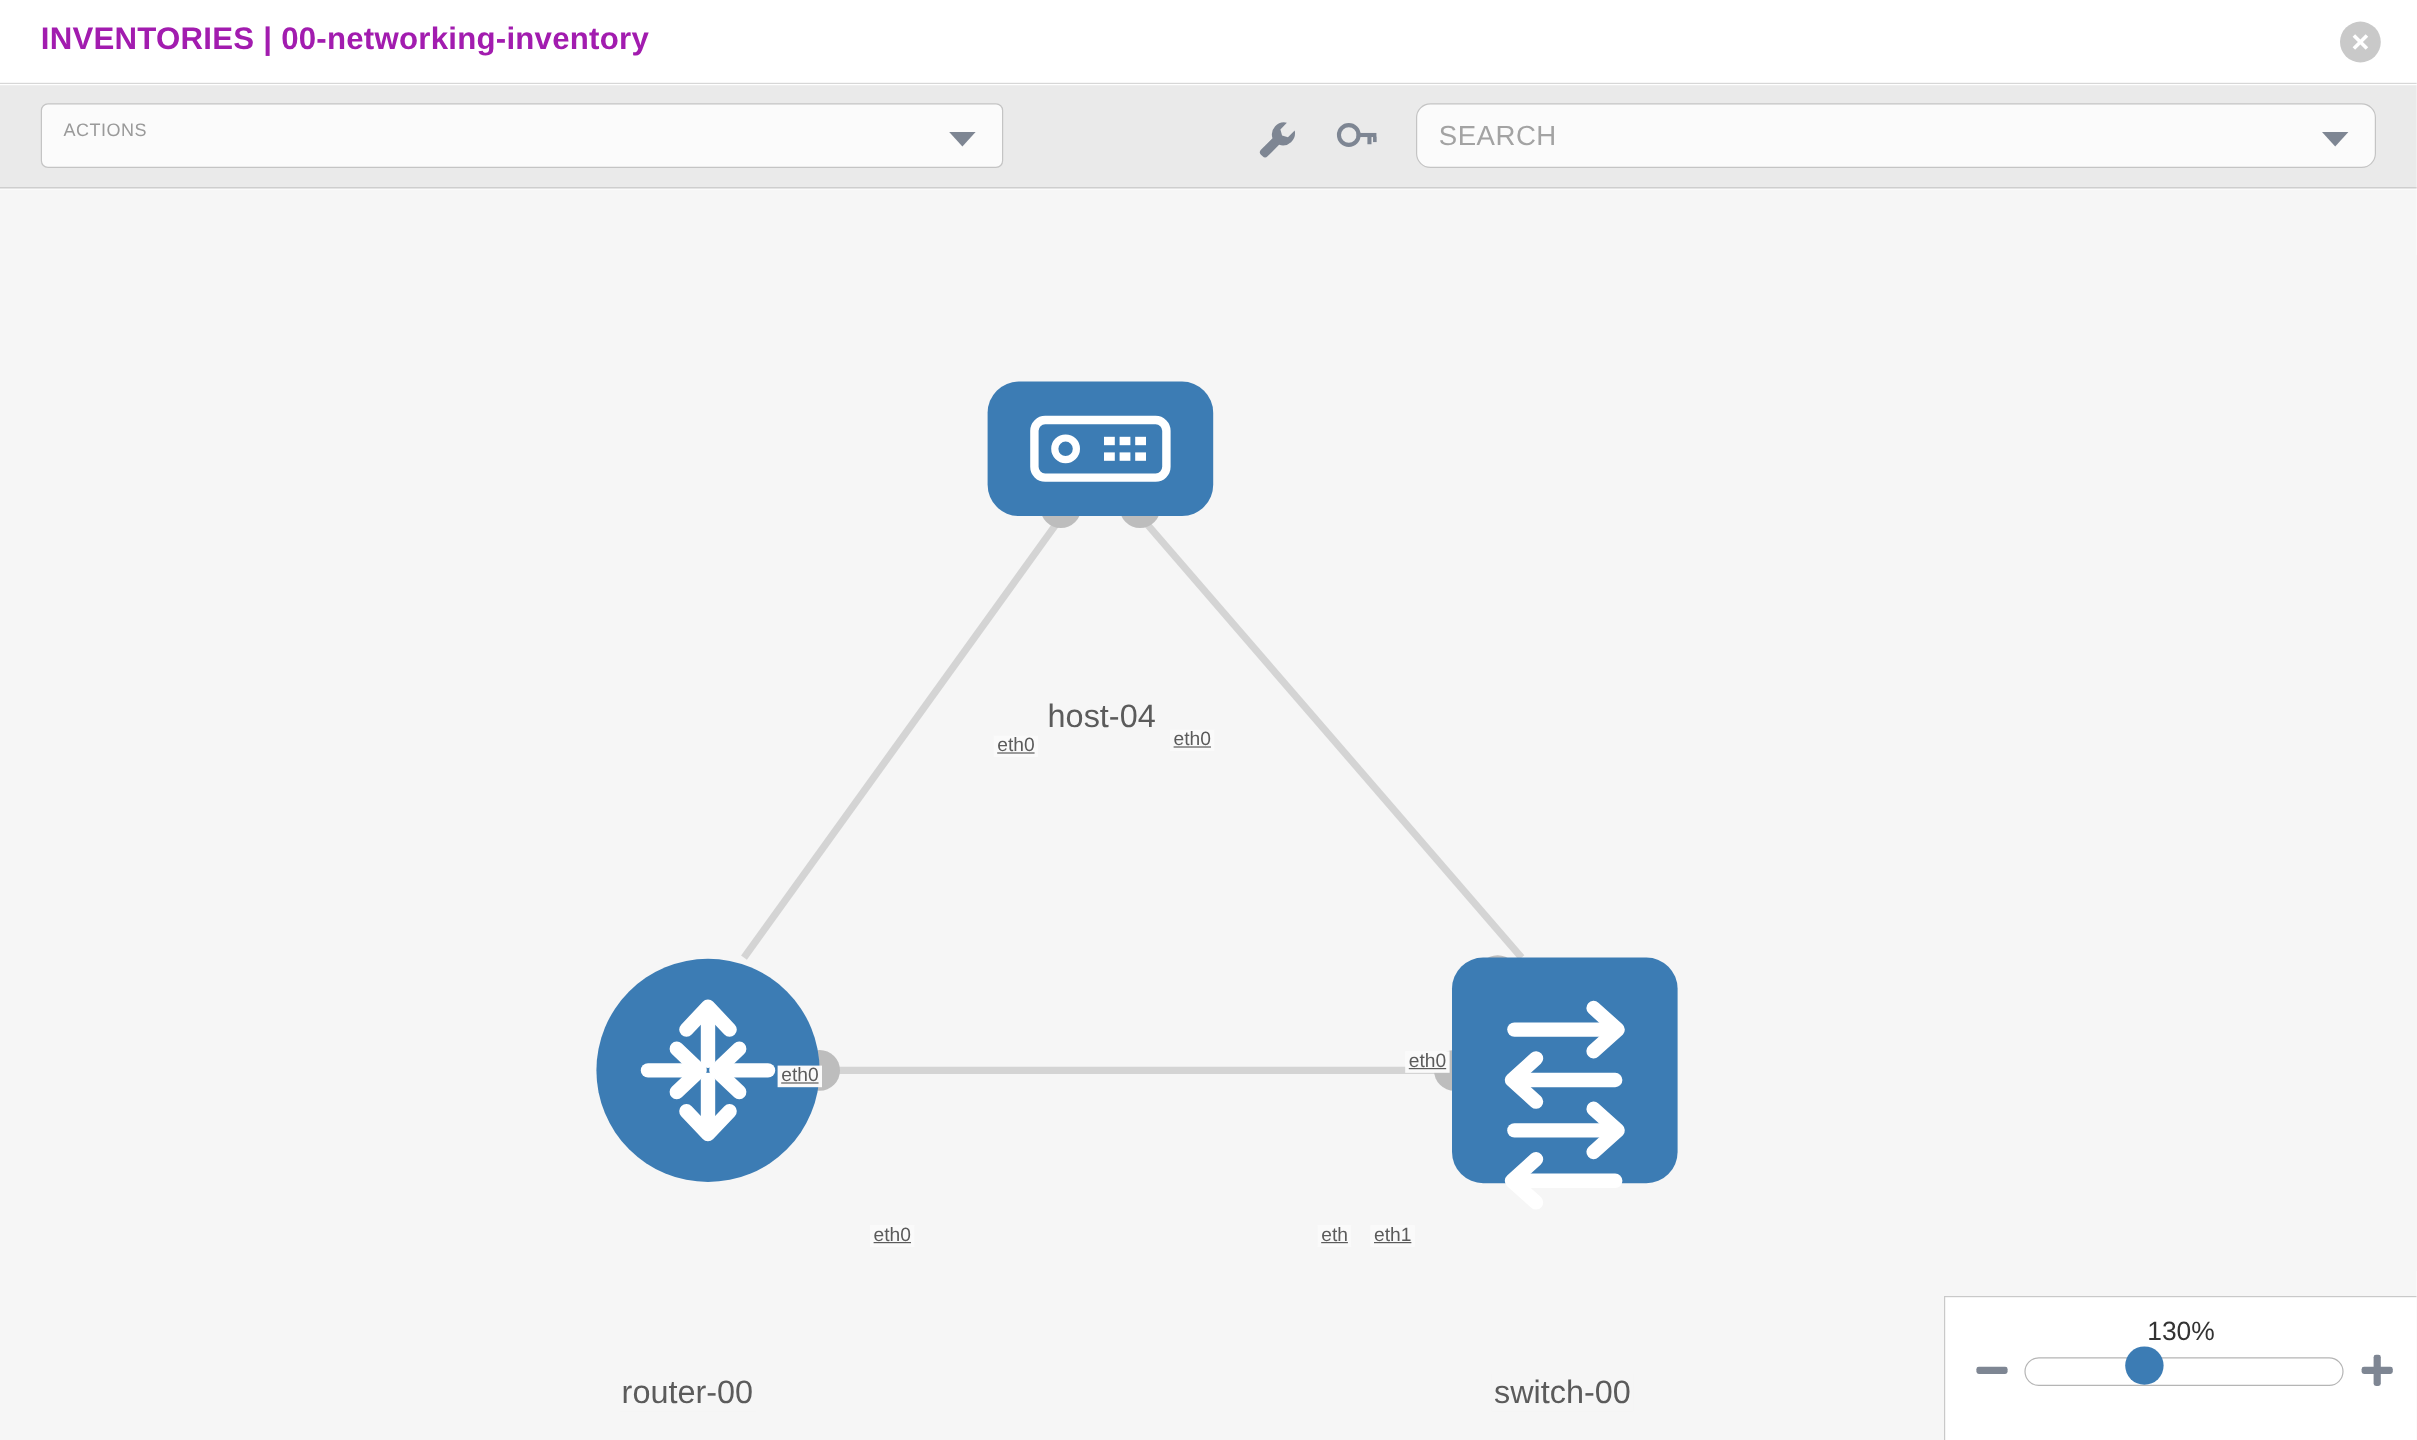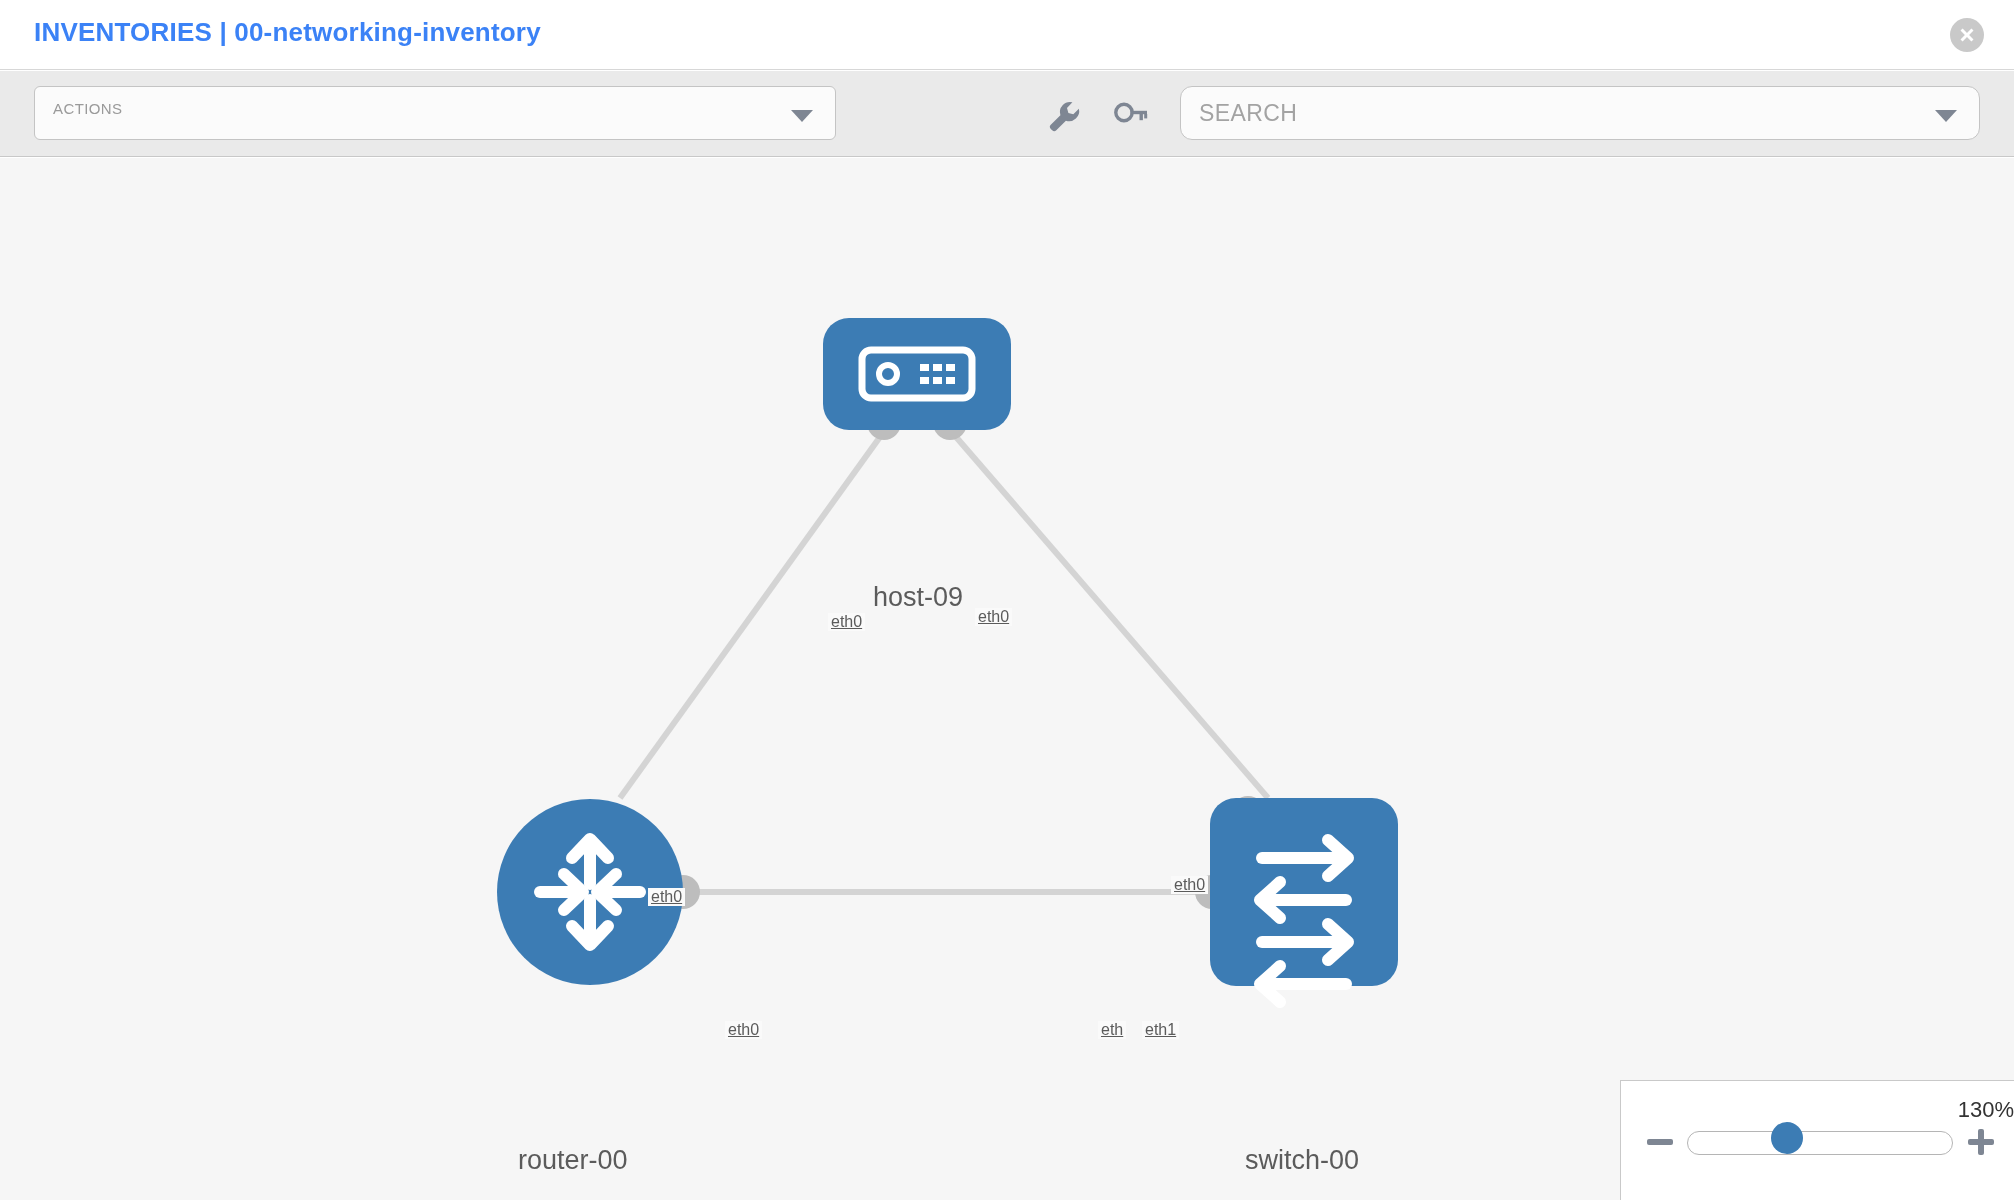--- a/index.html
+++ b/index.html
@@ -26,21 +26,21 @@
     height: 70px;
     background: #ffffff;
     border-bottom: 1px solid #d7d7d7;
   }
   .header-title {
     position: absolute;
     left: 34px;
     top: 17px;
     font-size: 26px;
     font-weight: bold;
-    color: #3b82f6;
+    color: #a21caf;
     letter-spacing: 0.2px;
     white-space: nowrap;
   }
   .close-btn {
     position: absolute;
     right: 30px;
     top: 18px;
     width: 34px; height: 34px;
     border-radius: 50%;
     background: #c9c9c9;
@@ -159,21 +159,21 @@
     height: 120px;
     background: #ffffff;
     border: 1px solid #c9c9c9;
     border-right: none;
     border-bottom: none;
   }
   .zoom-percent {
     position: absolute;
     top: 16px;
     left: 0; right: 0;
-    text-align: right;
+    text-align: center;
     font-size: 22px;
     color: #333;
   }
   .zoom-minus, .zoom-plus {
     position: absolute;
     top: 44px;
     width: 34px; height: 34px;
     cursor: pointer;
   }
   .zoom-minus { left: 22px; }
@@ -315,21 +315,21 @@
     </svg>
 
     <span class="edge-label" style="left:828px; top:455px;">eth0</span>
     <span class="edge-label" style="left:975px; top:450px;">eth0</span>
     <span class="edge-label" style="left:648px; top:730px;">eth0</span>
     <span class="edge-label" style="left:1171px; top:718px;">eth0</span>
     <span class="edge-label" style="left:725px; top:863px;">eth0</span>
     <span class="edge-label" style="left:1098px; top:863px;">eth</span>
     <span class="edge-label" style="left:1118px; top:863px;margin-left:24px;">eth1</span>
 
-    <span class="node-label" style="left:871px; top:424px;">host-09</span>
+    <span class="node-label" style="left:871px; top:424px;">host-04</span>
     <span class="node-label" style="left:516px; top:987px;">router-00</span>
     <span class="node-label" style="left:1243px; top:987px;">switch-00</span>
 
     <div class="zoom-panel" style="top:922px;">
       <div class="zoom-percent">130%</div>
       <div class="zoom-minus">
         <svg width="34" height="34" viewBox="0 0 34 34">
           <rect x="4" y="14" width="26" height="6" rx="2" fill="#7e8693"></rect>
         </svg>
       </div>

